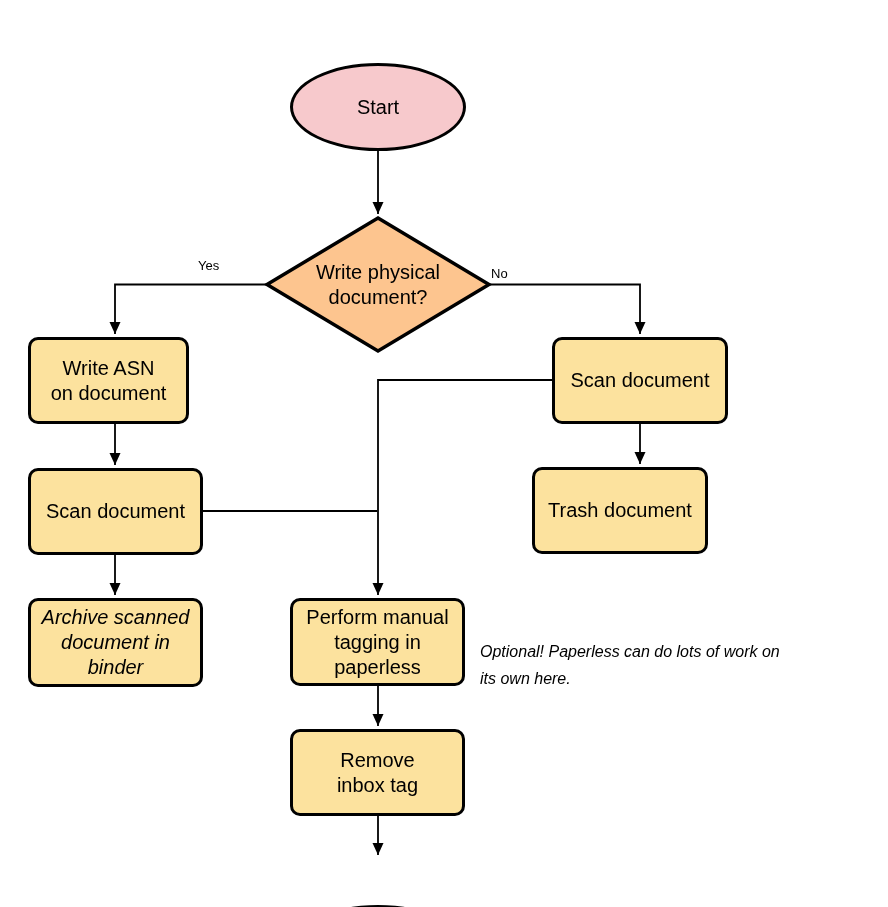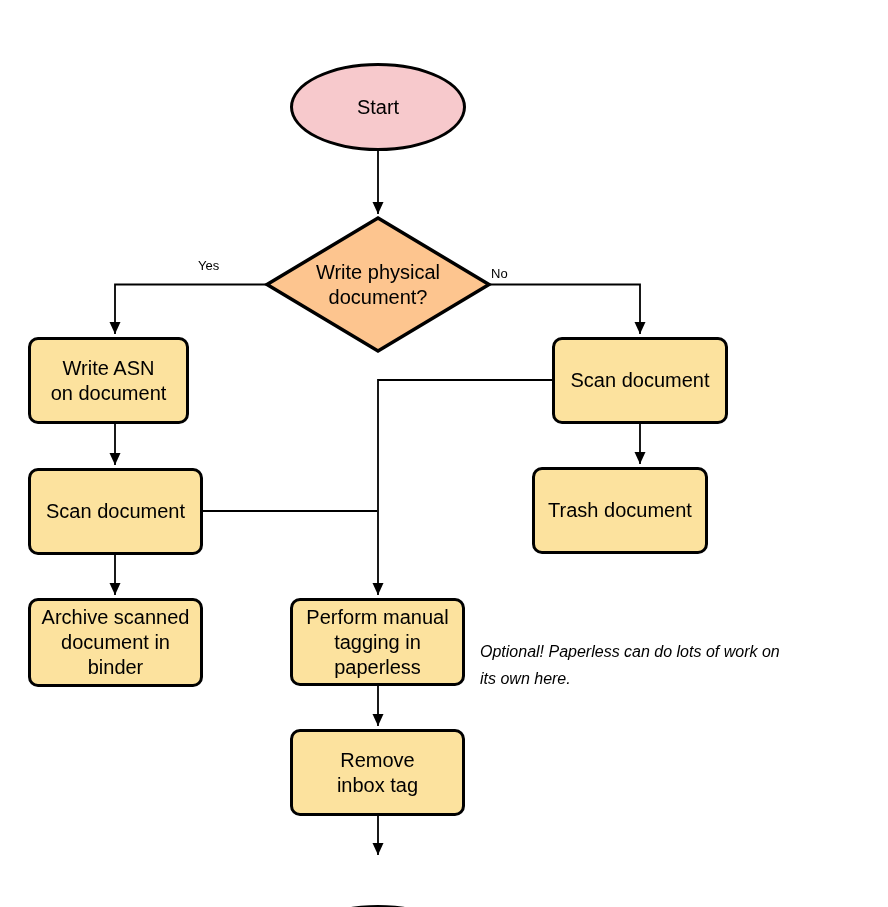--- a/index.html
+++ b/index.html
@@ -135,21 +135,21 @@
 
   <div class="node process" style="left:28px; top:291px; width:161px; height:87px;">
     <span>Write ASN
 on document</span>
   </div>
 
   <div class="node process" style="left:28px; top:422px; width:175px; height:87px;">
     <span>Scan document</span>
   </div>
 
-  <div class="node process" style="left:28px; top:552px; width:175px; height:89px;">
+  <div class="node process" style="left:28px; top:552px; width:175px; height:89px;font-style:italic;">
     <span>Archive scanned
 document in
 binder</span>
   </div>
 
   <div class="node process" style="left:552px; top:291px; width:176px; height:87px;">
     <span>Scan document</span>
   </div>
 
   <div class="node process" style="left:532px; top:421px; width:176px; height:87px;">

